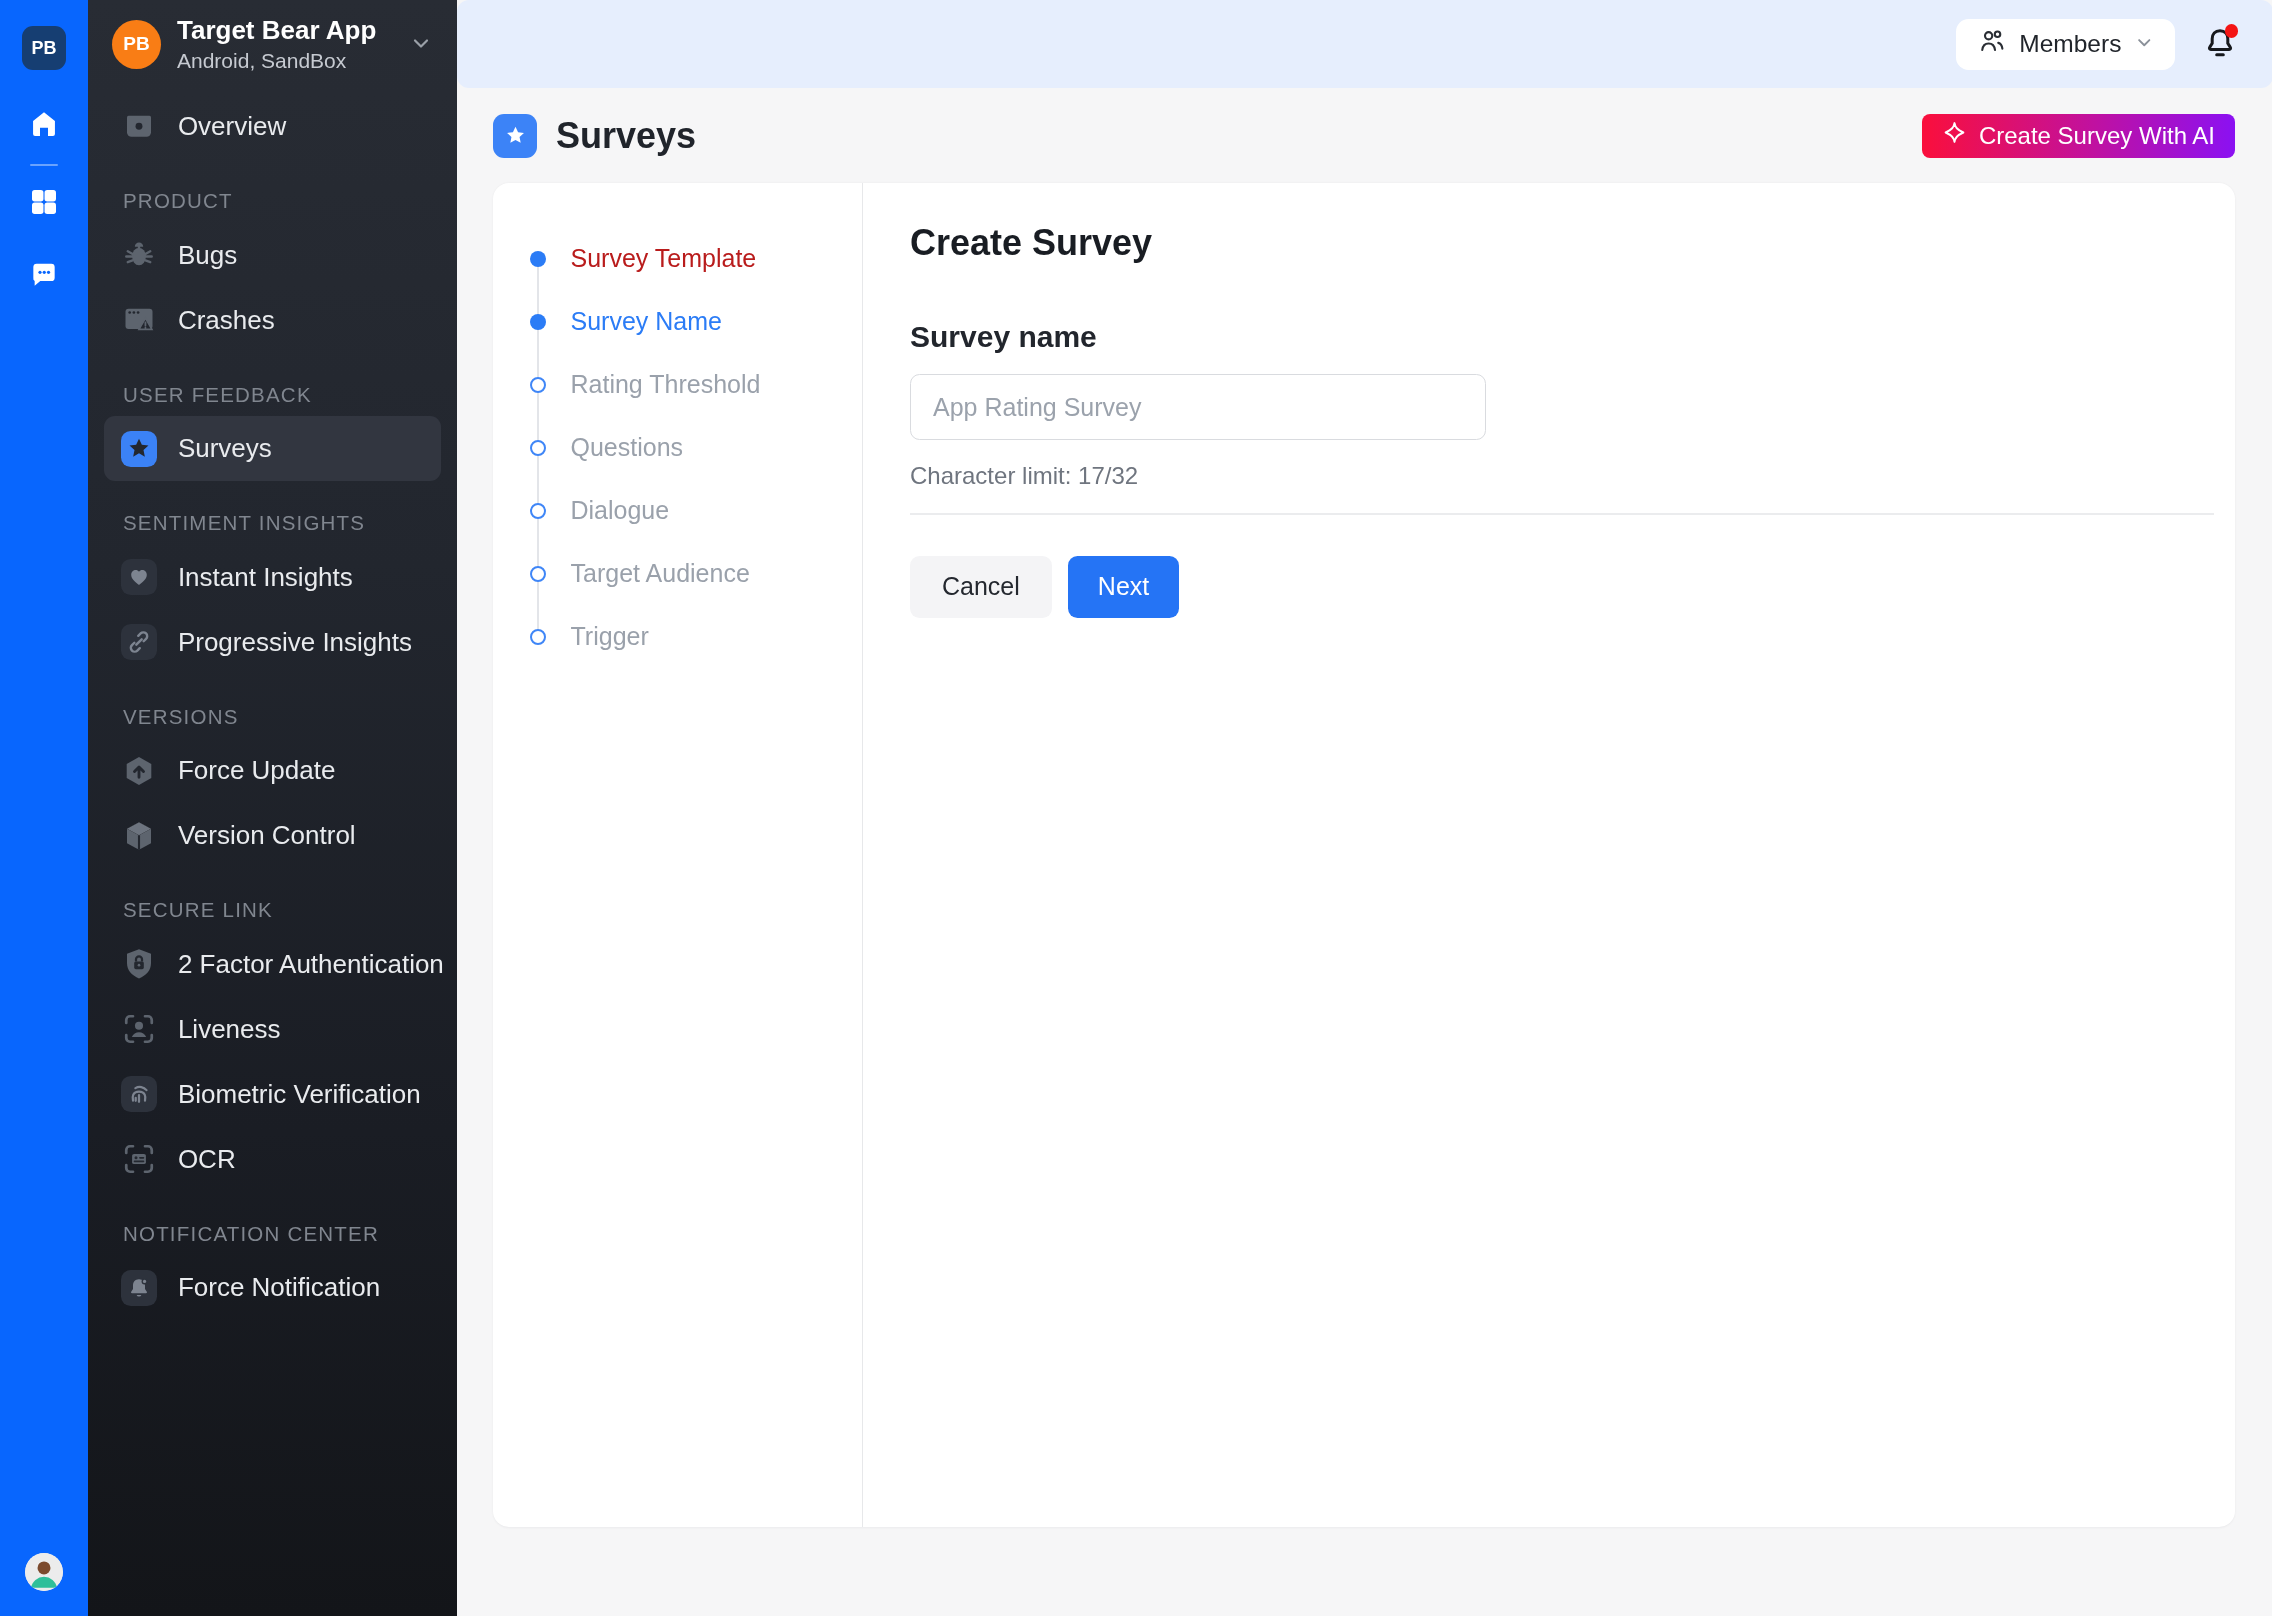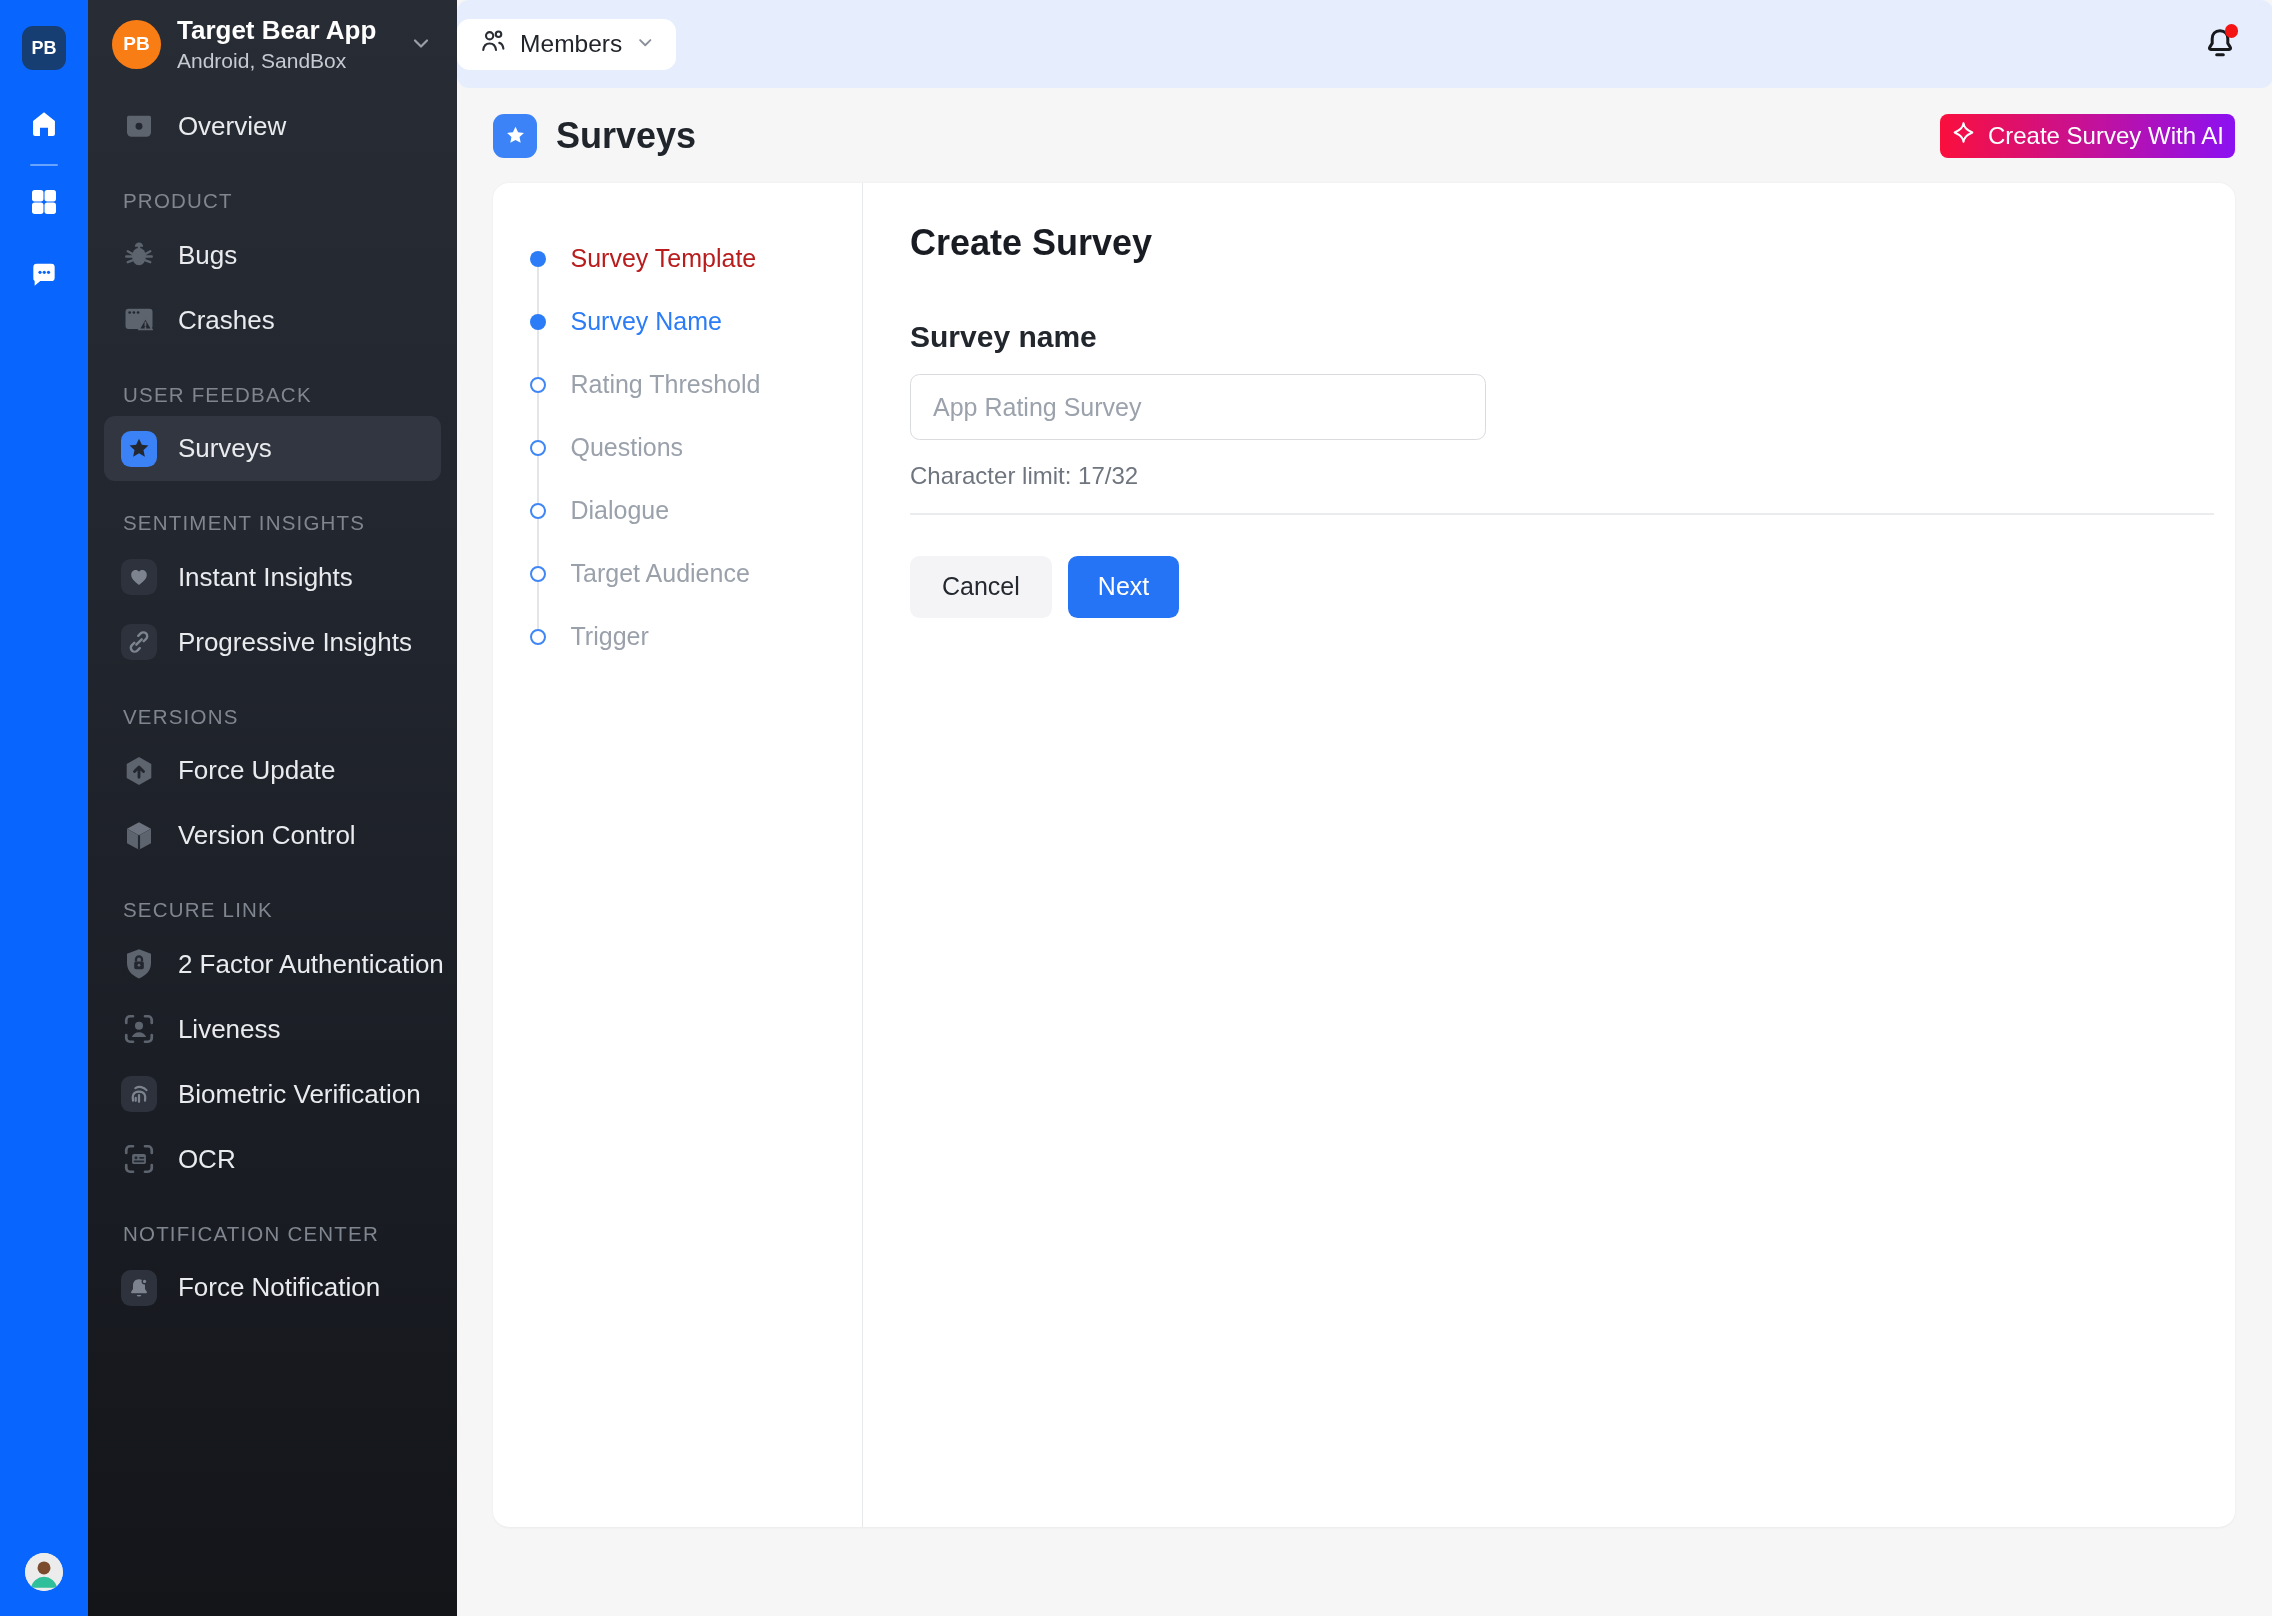--- a/index.html
+++ b/index.html
@@ -30,33 +30,33 @@
   .nav { flex:1; padding:6.3px 16px 16px; overflow:hidden; }
   .nav-label { font-size:20.5px; letter-spacing:1.2px; color:#80868f; margin:30px 0 9.5px; padding-left:19px; line-height:24px; font-weight:500; }
   .nav-item { height:65px; display:flex; align-items:center; gap:20.5px; padding:0 17.4px; border-radius:11px; cursor:pointer; }
   .nav-item.active { background:#323640; }
   .nav-item .nicon { width:36px; height:36px; flex-shrink:0; display:flex; align-items:center; justify-content:center; }
   .nav-item .nicon svg { width:36px; height:36px; }
   .nav-item .nlabel { color:#e9ebee; font-size:26px; font-weight:500; white-space:nowrap; }
 
   
   .main { flex:1; display:flex; flex-direction:column; min-width:0; }
-  .topbar { height:88px; background:#e6eefd; display:flex; align-items:center; justify-content:space-between; padding-right:33px; flex-shrink:0;border-radius:12px; }
+  .topbar { height:88px; background:#e6eefd; display:flex; align-items:center; justify-content:flex-end; padding-right:33px; flex-shrink:0;border-radius:12px; }
   .members-btn { height:51px; background:#fff; border:none; border-radius:12.6px; display:flex; align-items:center; gap:12.6px; padding:0 20.5px; font-size:24.5px; color:#21252b; font-weight:500; cursor:pointer; font-family:inherit; }
   .members-btn svg { width:30px; height:30px; }
   .members-btn .chev svg { width:20.5px; height:20.5px; }
   .bell-btn { margin-left:24px; position:relative; width:41px; height:41px; border:none; background:transparent; cursor:pointer; }
   .bell-btn svg { width:36px; height:36px; }
   .bell-dot { position:absolute; top:0.8px; right:1.6px; width:13.4px; height:13.4px; border-radius:50%; background:#f41414; }
 
   .page-header { height:95px; background:#f6f6f7; display:flex; align-items:center; padding:0 38px 0 36px; flex-shrink:0; }
   .ph-icon { width:44px; height:44px; border-radius:11px; background:#3c83f7; display:flex; align-items:center; justify-content:center; }
   .ph-icon svg { width:27px; height:27px; }
   .ph-title { margin-left:19px; font-size:36px; font-weight:600; color:#20242b; }
-  .ai-btn { margin-left:auto; height:44px; border:none; border-radius:8px; background:linear-gradient(90deg,#fa0f3c 0%,#c011a0 55%,#8b11f2 100%); color:#fff; font-size:24px; display:flex; align-items:center; gap:12px; padding:0 11px; cursor:pointer; font-family:inherit; }
+  .ai-btn { margin-left:auto; height:44px; border:none; border-radius:8px; background:linear-gradient(90deg,#fa0f3c 0%,#c011a0 55%,#8b11f2 100%); color:#fff; font-size:24px; display:flex; align-items:center; gap:12px; padding:0 20px; cursor:pointer; font-family:inherit; }
   .ai-btn svg { width:25px; height:25px; }
 
   .content { flex:1; background:#f6f6f7; padding:0 38px 0 36px; }
   .card { background:#fff; border-radius:16px; height:1344px; display:flex; box-shadow:0 0.8px 2.4px rgba(16,24,40,.05); }
 
   
   .stepper-col { width:370px; flex-shrink:0; border-right:1.6px solid #e7e8ea; position:relative; padding:44px 0 0 37px; }
   .stepper { list-style:none; position:relative; }
   .stepper::before { content:""; position:absolute; left:7px; top:32px; width:2.4px; height:379px; background:#e3e5e9; }
   .step { height:63px; display:flex; align-items:center; gap:24.5px; position:relative; cursor:pointer; }

